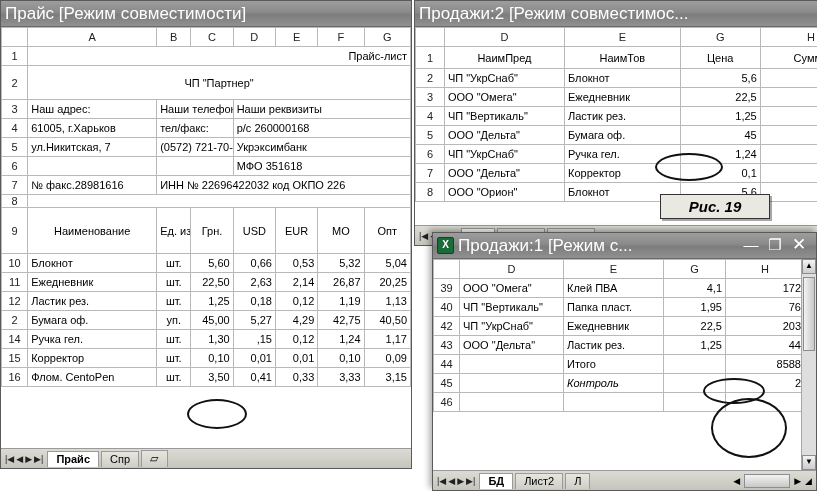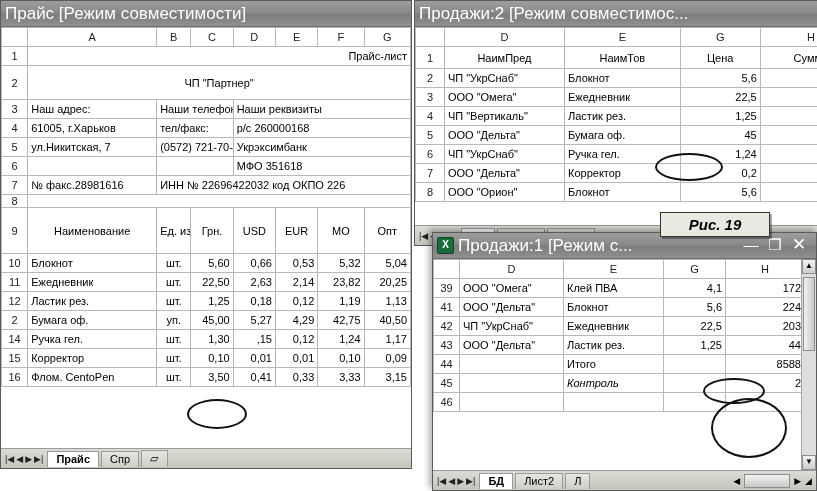--- a/index.html
+++ b/index.html
@@ -202,21 +202,21 @@
         <td class="r">5,32</td>
         <td class="r">5,04</td>
       </tr>
       <tr>
         <td class="rowhead">11</td>
         <td>Ежедневник</td>
         <td class="c">шт.</td>
         <td class="r">22,50</td>
         <td class="r">2,63</td>
         <td class="r">2,14</td>
-        <td class="r">23,82</td>
+        <td class="r">26,87</td>
         <td class="r">20,25</td>
       </tr>
       <tr>
         <td class="rowhead">12</td>
         <td>Ластик рез.</td>
         <td class="c">шт.</td>
         <td class="r">1,25</td>
         <td class="r">0,18</td>
         <td class="r">0,12</td>
         <td class="r">1,19</td>
@@ -341,21 +341,21 @@
         <td class="rowhead">6</td>
         <td>ЧП "УкрСнаб"</td>
         <td>Ручка гел.</td>
         <td class="r">1,24</td>
         <td class="r">50</td>
       </tr>
       <tr>
         <td class="rowhead">7</td>
         <td>ООО "Дельта"</td>
         <td>Корректор</td>
-        <td class="r">0,2</td>
+        <td class="r">0,1</td>
         <td class="r">1</td>
       </tr>
       <tr>
         <td class="rowhead">8</td>
         <td>ООО "Орион"</td>
         <td>Блокнот</td>
         <td class="r">5,6</td>
         <td class="r">73</td>
       </tr>
     </tbody>
@@ -406,25 +406,25 @@
         <td>H</td>
       </tr>
       <tr>
         <td class="rowhead">39</td>
         <td>ООО "Омега"</td>
         <td>Клей ПВА</td>
         <td class="r">4,1</td>
         <td class="r">172</td>
       </tr>
       <tr>
-        <td class="rowhead">41</td>
-        <td>ООО "Дельта"</td>
-        <td>Блокнот</td>
-        <td class="r">5,6</td>
-        <td class="r">224</td>
+        <td class="rowhead">40</td>
+        <td>ЧП "Вертикаль"</td>
+        <td>Папка пласт.</td>
+        <td class="r">1,95</td>
+        <td class="r">76</td>
       </tr>
       <tr>
         <td class="rowhead">42</td>
         <td>ЧП "УкрСнаб"</td>
         <td>Ежедневник</td>
         <td class="r">22,5</td>
         <td class="r">203</td>
       </tr>
       <tr>
         <td class="rowhead">43</td>
@@ -479,15 +479,15 @@
     <div class="tab">Л</div>
     <div style="margin-left:auto;display:flex;align-items:center;gap:4px;padding-right:4px;">
       <span style="font-size:9px;">◀</span>
       <span style="display:inline-block;width:44px;height:12px;background:linear-gradient(to bottom,#f3f3f3,#c8c8c8);border:1px solid #8d8d8d;"></span>
       <span style="font-size:9px;">▶</span>
       <span style="font-size:9px;">◢</span>
     </div>
   </div>
 </div>
 
-<div class="label-box" style="left:660px;top:212px;width:88px;">
+<div class="label-box" style="left:660px;top:194px;width:88px;">
   <span>Рис. 19</span>
 </div>
 
 </body></html>

